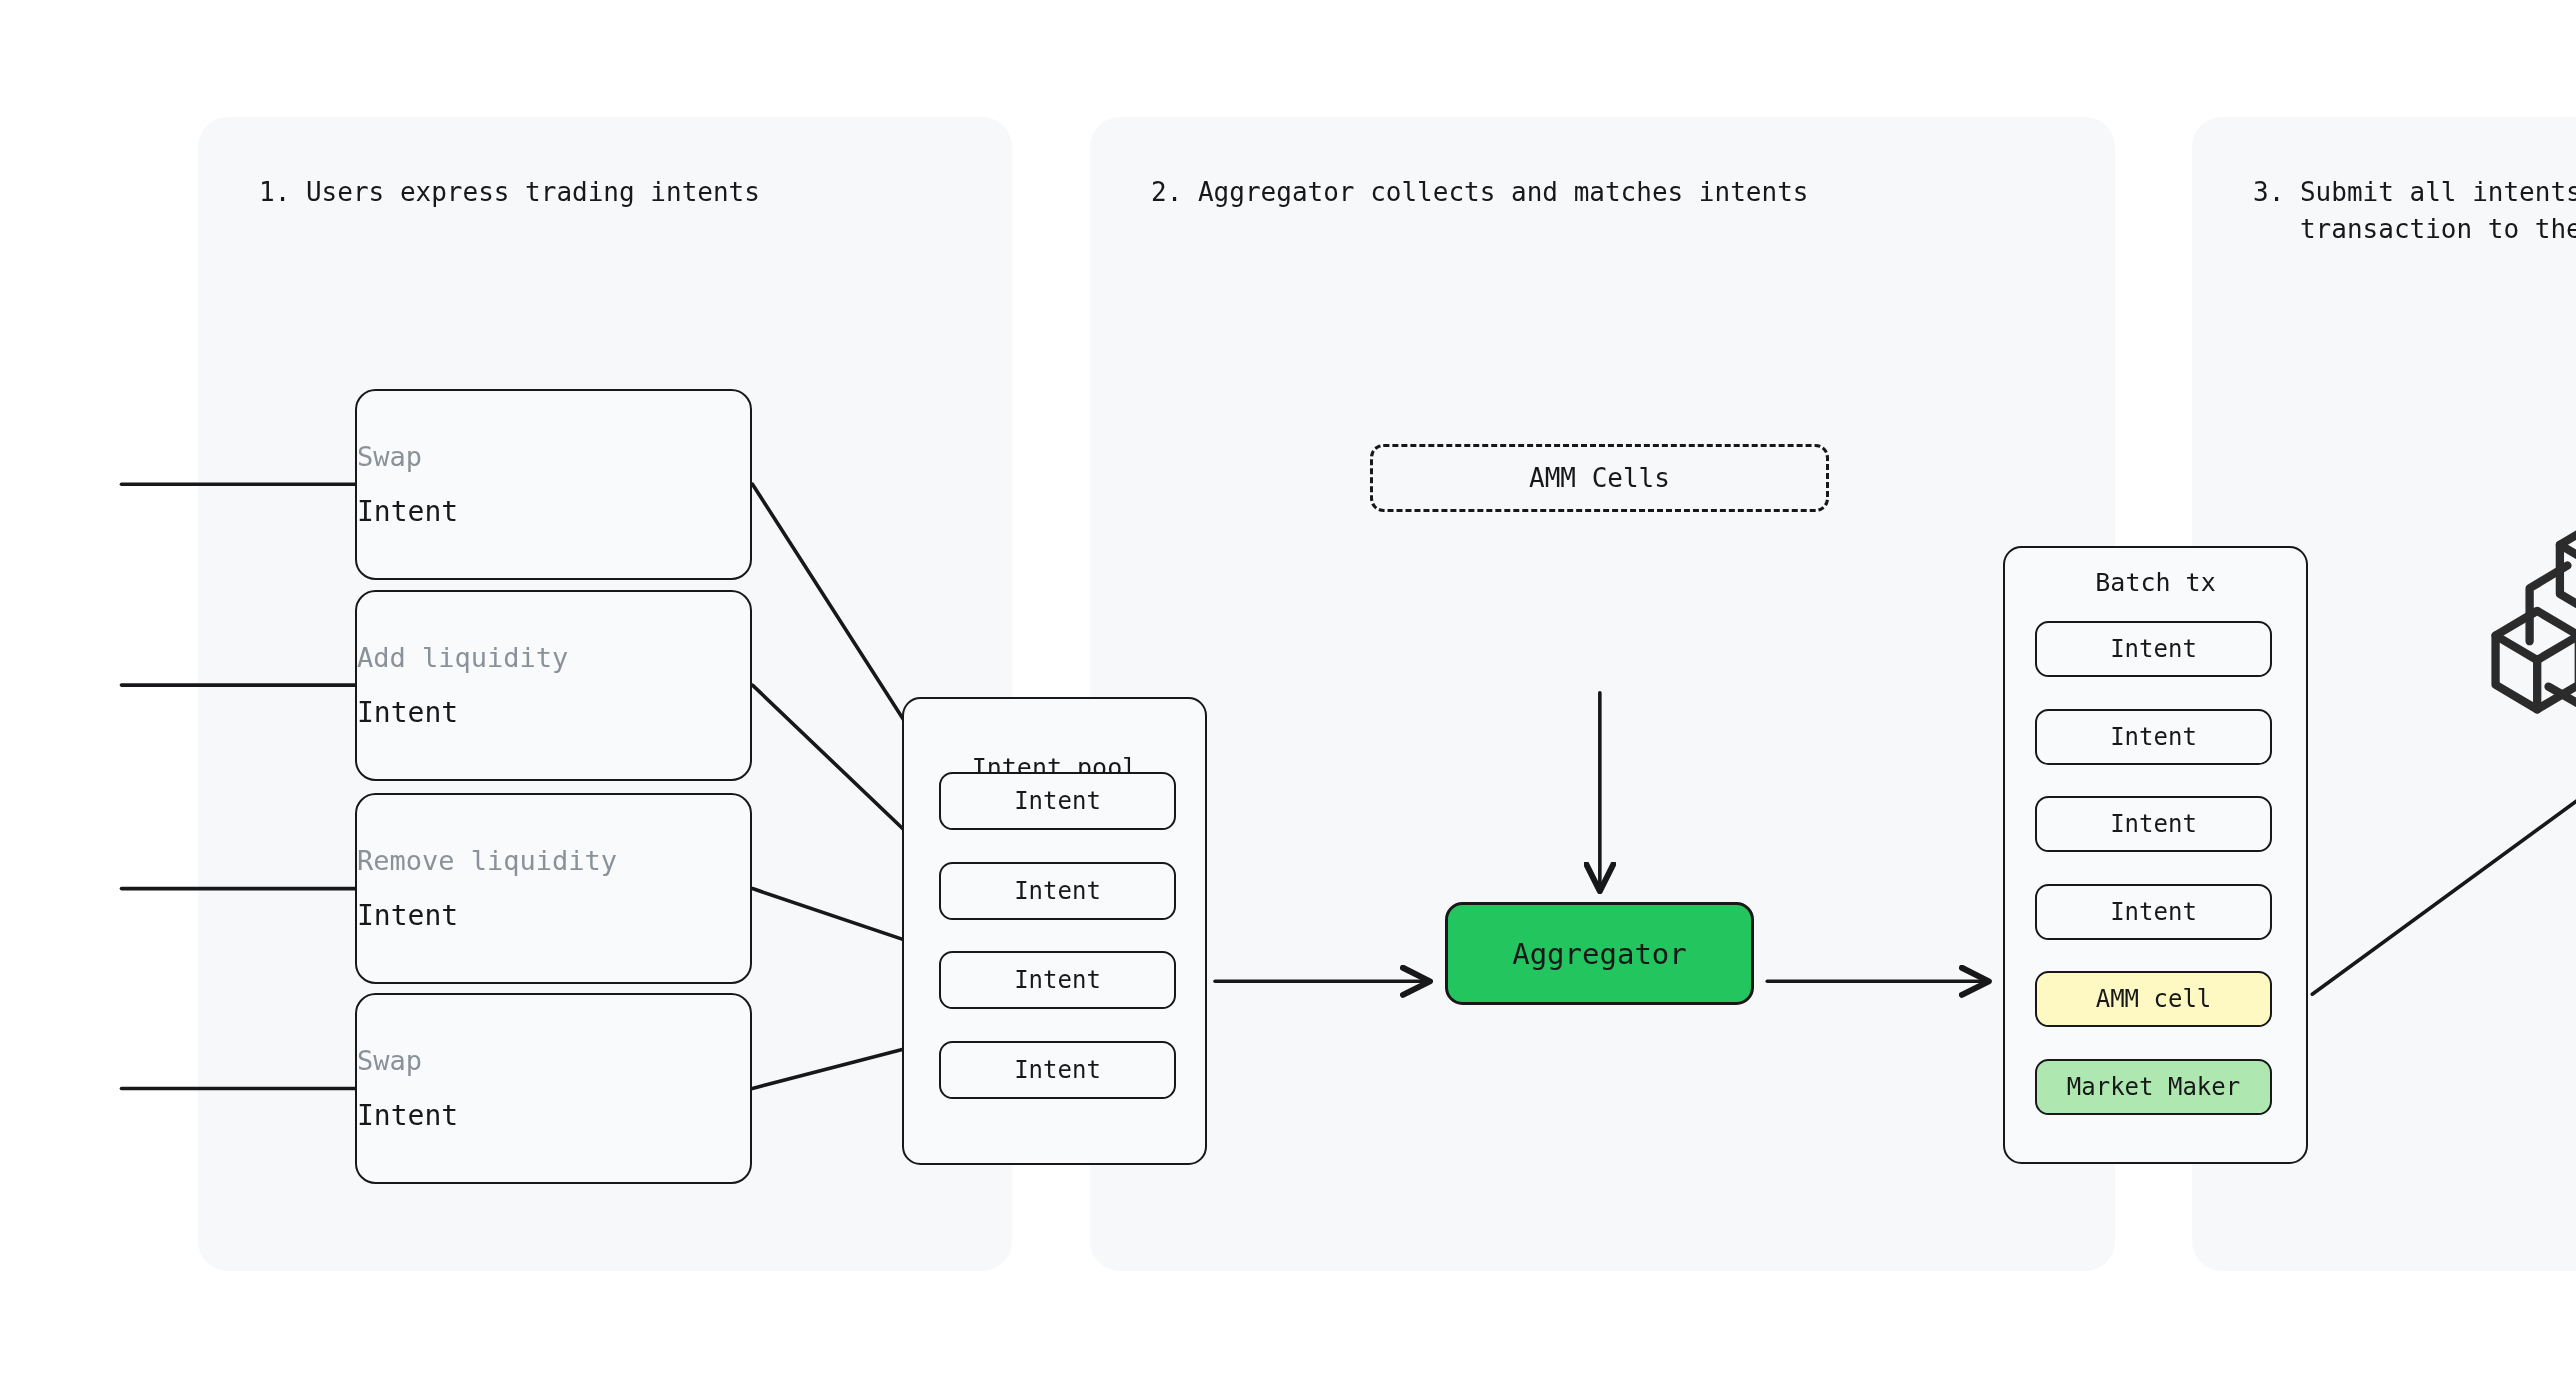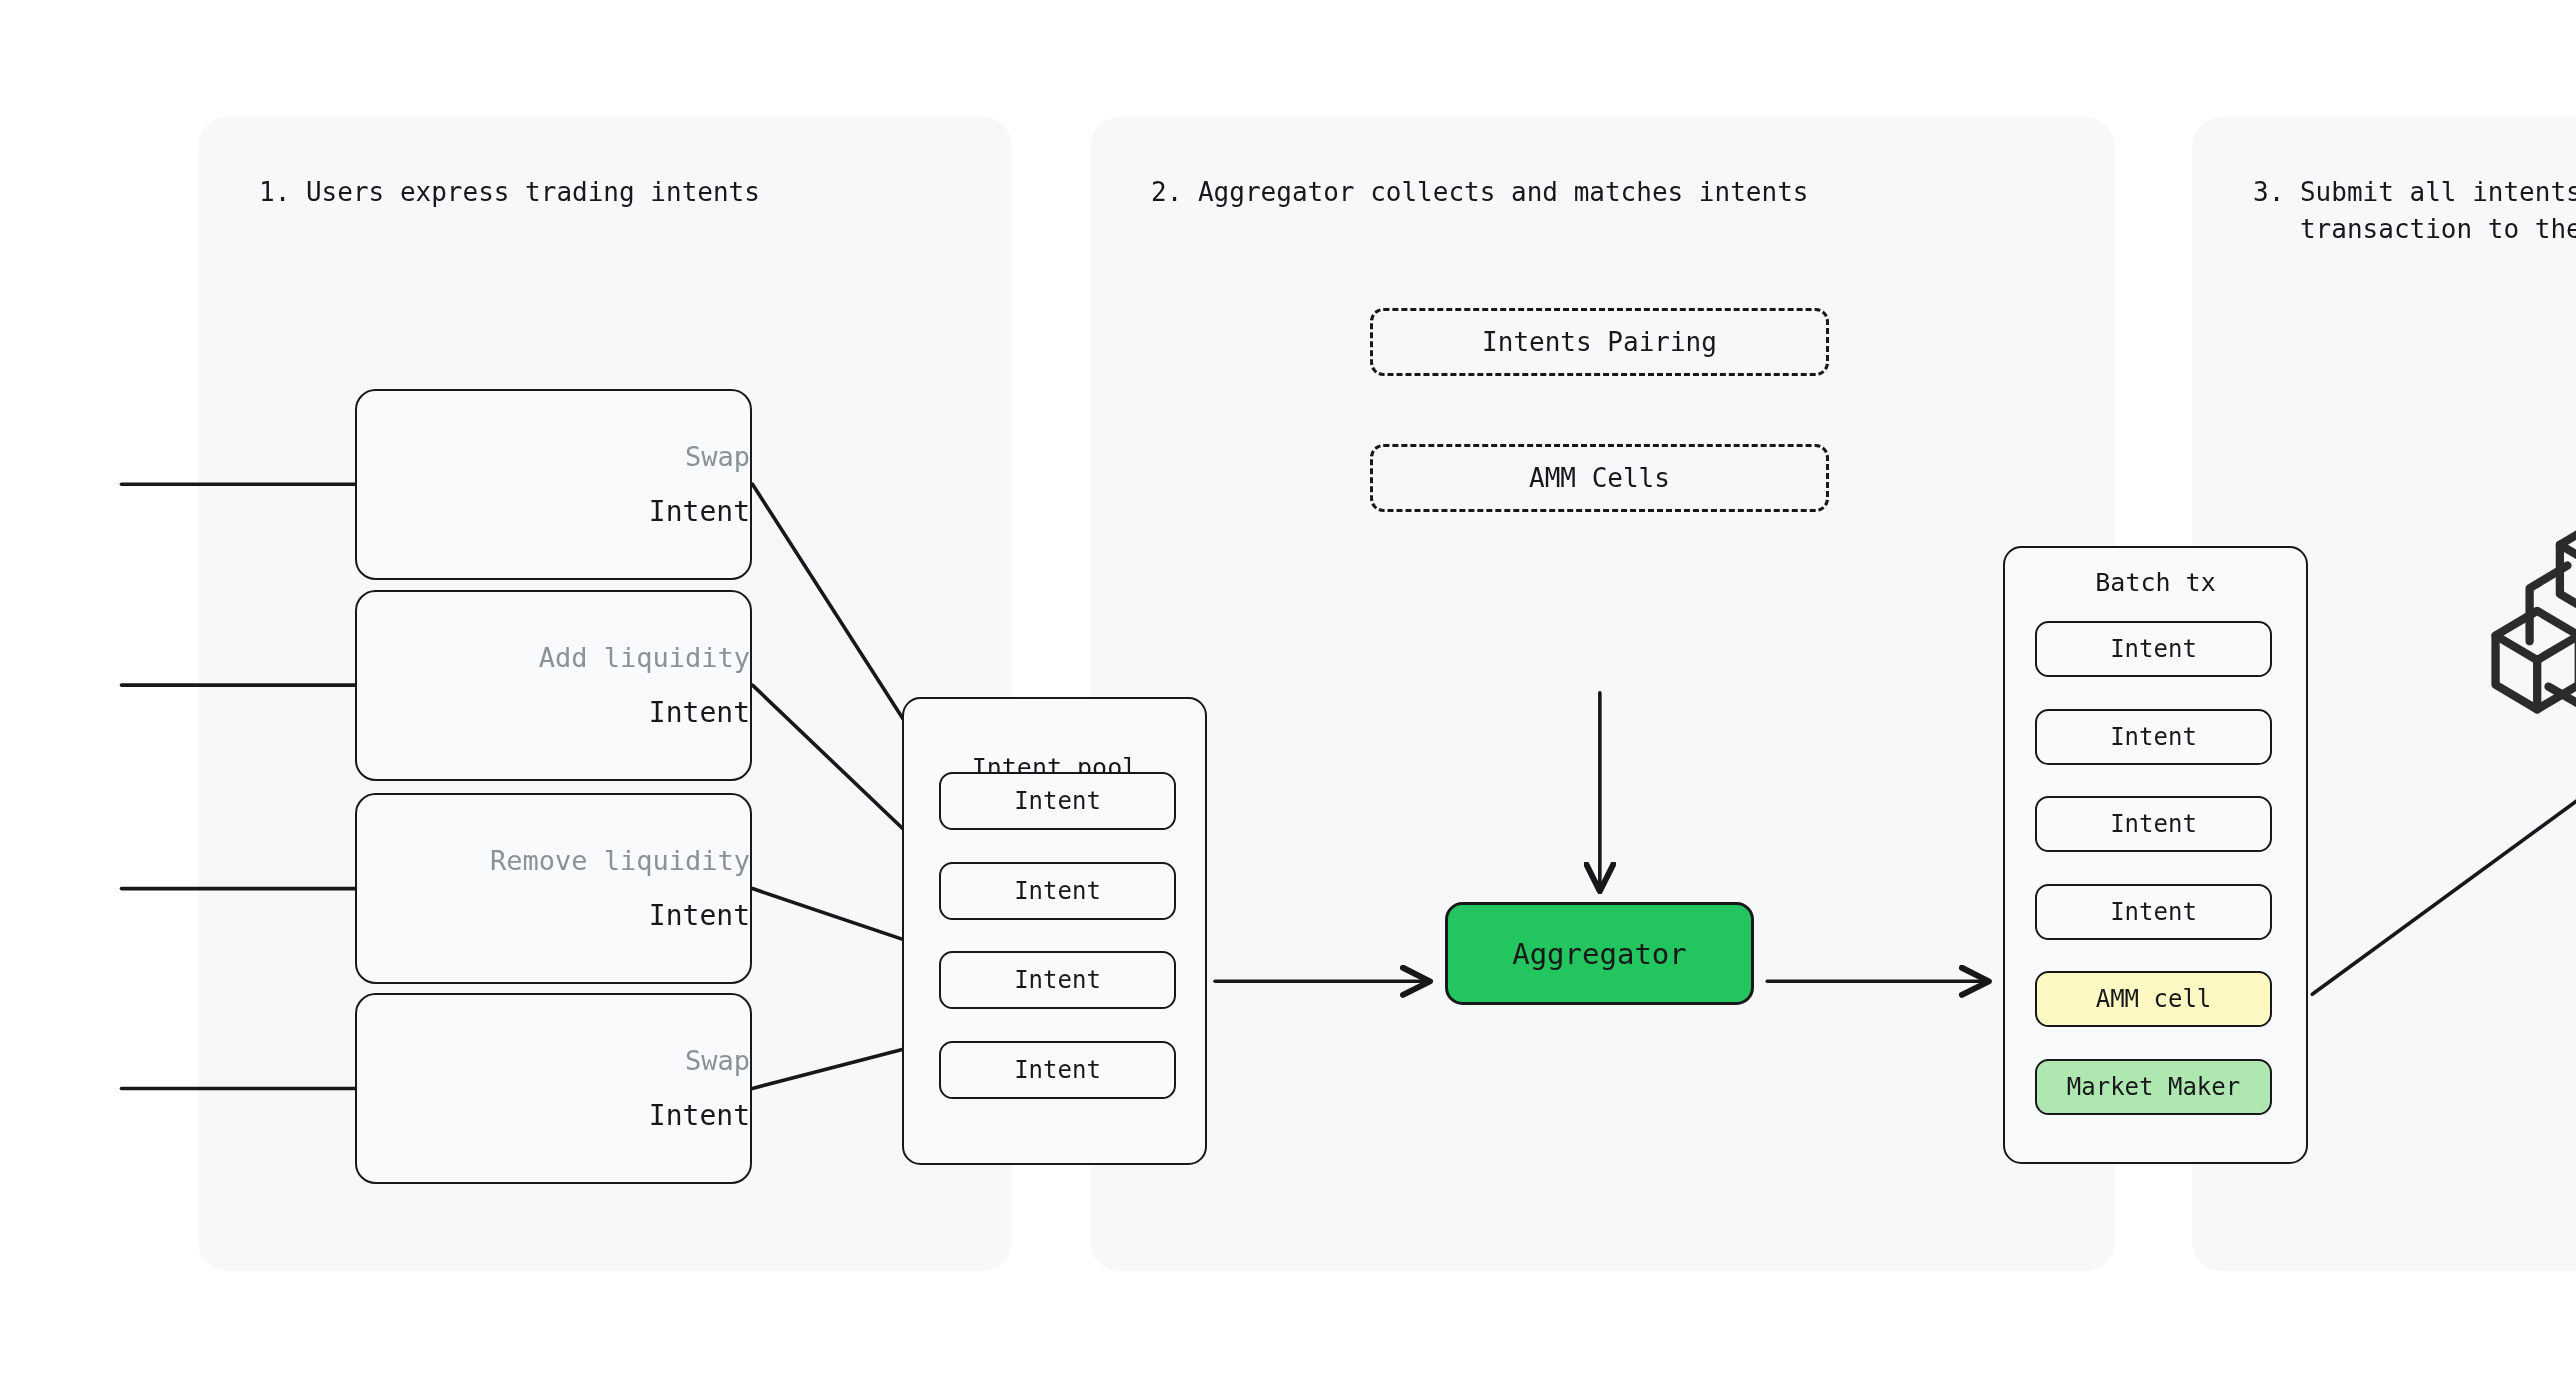--- a/index.html
+++ b/index.html
@@ -45,21 +45,21 @@
 
   
   .node {
     position: absolute;
     box-sizing: border-box;
     border: 2.6px solid #18181b;
     border-radius: 17.5px;
     background: #f8fafb;
     display: flex;
     flex-direction: column;
-    align-items: flex-end;
+    align-items: flex-start;
     justify-content: center;
   }
   .node-sub {
     font-size: 27px;
     color: #8b9199;
     white-space: pre;
     line-height: 1.2;
   }
   .node-main {
     font-size: 28px;
@@ -273,21 +273,20 @@
   </div>
 
   <div id="intent-pool">
     <div class="pool-title">Intent pool</div>
     <div class="pool-chip" id="pool-chip-0">Intent</div>
     <div class="pool-chip" id="pool-chip-1">Intent</div>
     <div class="pool-chip" id="pool-chip-2">Intent</div>
     <div class="pool-chip" id="pool-chip-3">Intent</div>
   </div>
 
-  <div class="dashed-box" id="dashed-0">Intents Pairing</div>
   <div class="dashed-box" id="dashed-1">AMM Cells</div>
 
   <div id="aggregator">Aggregator</div>
 
   <div id="batch-tx">
     <div class="batch-title">Batch tx</div>
     <div class="batch-chip" id="batch-chip-0">Intent</div>
     <div class="batch-chip" id="batch-chip-1">Intent</div>
     <div class="batch-chip" id="batch-chip-2">Intent</div>
     <div class="batch-chip" id="batch-chip-3">Intent</div>

